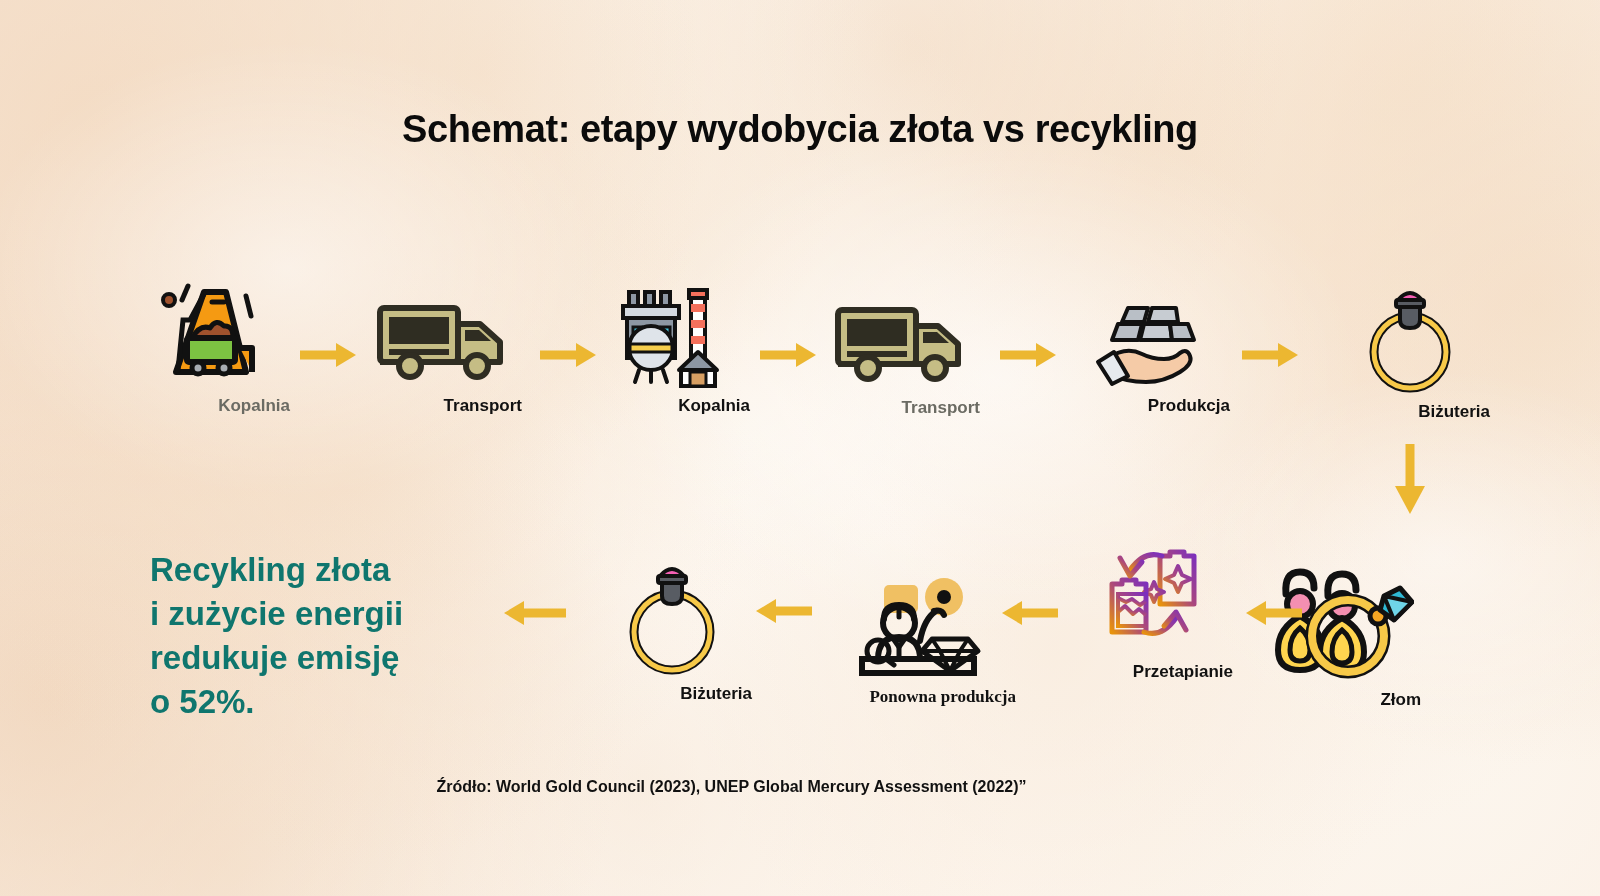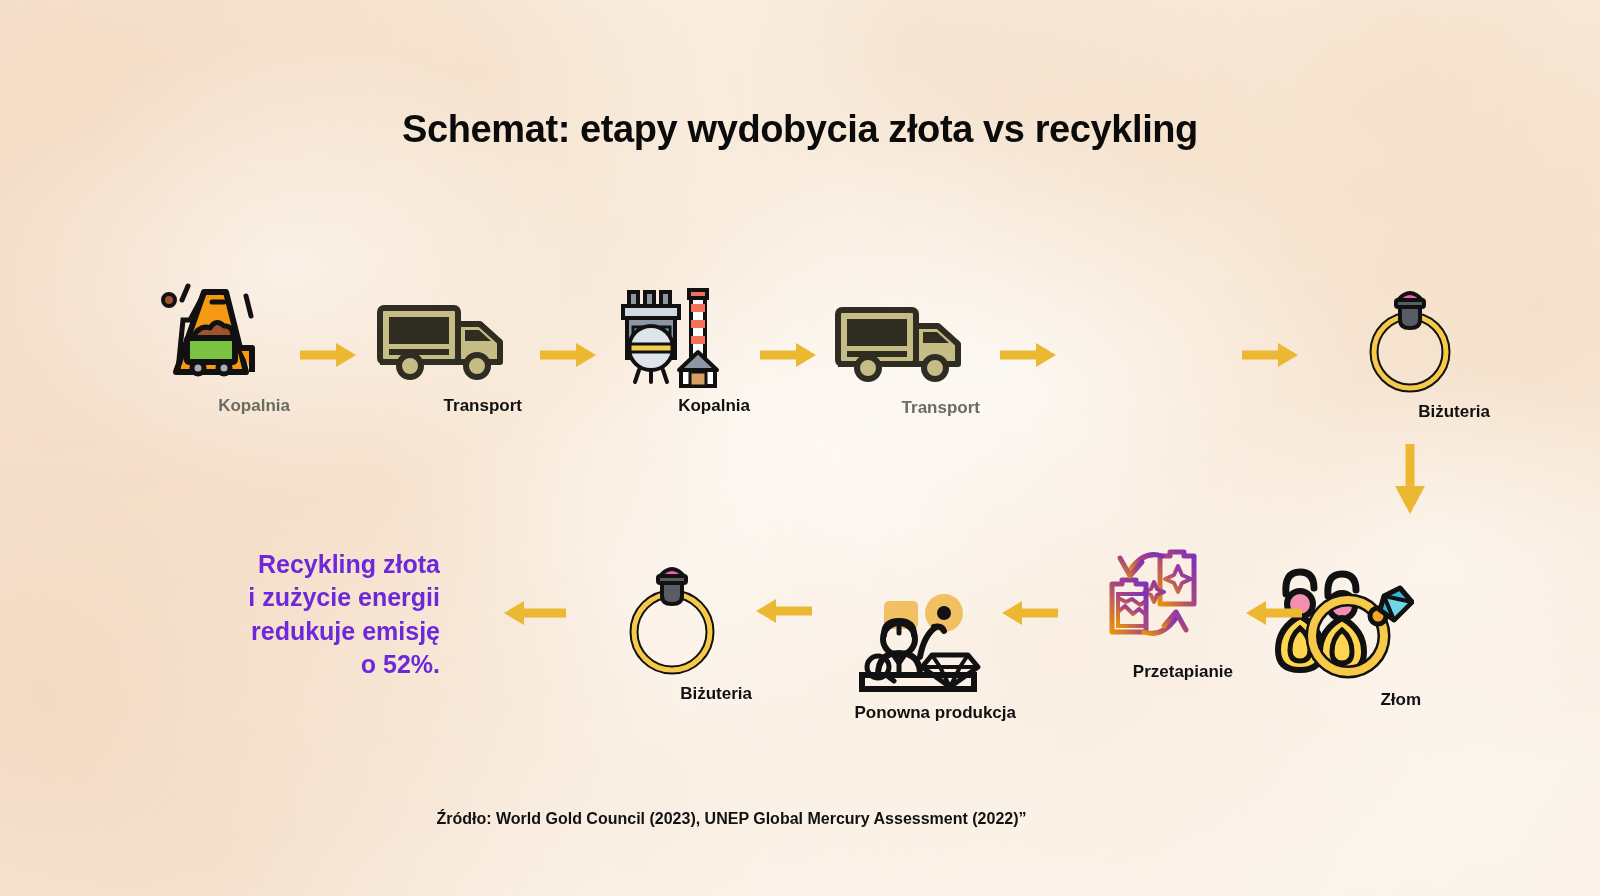--- a/index.html
+++ b/index.html
@@ -90,31 +90,31 @@
   .arrow {
     position: absolute;
   }
 
   
   #recycle-note {
     position: absolute;
     left: 150px;
     top: 548px;
     width: 290px;
-    text-align: right;
-    font-size: 25px;
+    text-align: left;
+    font-size: 33px;
     line-height: 1.33;
     font-weight: bold;
-    color: #6d28d9;
+    color: #0f766e;
   }
 
   
   #source-note {
     position: absolute;
-    top: 810px;
+    top: 778px;
     left: 0;
     width: 1463px;
     text-align: center;
     font-size: 16px;
     font-weight: bold;
     color: #111111;
   }
 </style>
 </head>
 <body>
@@ -235,20 +235,37 @@
     <div class="node-label muted">Transport</div>
   </div>
 
   <div class="arrow" style="left:1000px; top:340px;">
     <svg width="60" height="30" viewBox="0 0 60 30">
       <path d="M2 15 H42" stroke="#ecb731" stroke-width="9" stroke-linecap="square"></path>
       <path d="M36 3 L56 15 L36 27 Z" fill="#ecb731"></path>
     </svg>
   </div>
 
+  <div class="node" style="left:1070px; top:300px; width:160px;">
+    <div class="icon-wrap" style="height:88px;">
+      <svg width="112" height="88" viewBox="0 0 112 88">
+
+        <path d="M28 22 L34 8 L54 8 L50 22 Z" fill="#b9bfc6" stroke="#111" stroke-width="4" stroke-linejoin="round"></path>
+        <path d="M54 22 L58 8 L82 8 L84 22 Z" fill="#c7ccd2" stroke="#111" stroke-width="4" stroke-linejoin="round"></path>
+
+        <path d="M18 40 L24 24 L48 24 L44 40 Z" fill="#b9bfc6" stroke="#111" stroke-width="4" stroke-linejoin="round"></path>
+        <path d="M46 40 L50 24 L76 24 L78 40 Z" fill="#c7ccd2" stroke="#111" stroke-width="4" stroke-linejoin="round"></path>
+        <path d="M78 40 L76 24 L94 24 L100 40 Z" fill="#b9bfc6" stroke="#111" stroke-width="4" stroke-linejoin="round"></path>
+
+        <path d="M14 58 q18 -12 34 -4 q10 5 22 5 q10 0 16 -6 q7 -5 10 3 q3 8 -10 16 q-16 10 -34 10 q-20 0 -38 -8 z" fill="#f5cba7" stroke="#111" stroke-width="4" stroke-linejoin="round"></path>
+        <path d="M4 62 L20 52 L34 76 L18 84 Z" fill="#e6eaee" stroke="#111" stroke-width="4" stroke-linejoin="round"></path>
+      </svg>
+    </div>
+    <div class="node-label">Produkcja</div>
+  </div>
 
   <div class="arrow" style="left:1242px; top:340px;">
     <svg width="60" height="30" viewBox="0 0 60 30">
       <path d="M2 15 H42" stroke="#ecb731" stroke-width="9" stroke-linecap="square"></path>
       <path d="M36 3 L56 15 L36 27 Z" fill="#ecb731"></path>
     </svg>
   </div>
 
   <div class="node" style="left:1330px; top:282px; width:160px;">
     <div class="icon-wrap" style="height:112px;">
@@ -331,21 +348,21 @@
     <div class="node-label">Przetapianie</div>
   </div>
 
   <div class="arrow" style="left:998px; top:598px;">
     <svg width="60" height="30" viewBox="0 0 60 30">
       <path d="M58 15 H18" stroke="#ecb731" stroke-width="9" stroke-linecap="square"></path>
       <path d="M24 3 L4 15 L24 27 Z" fill="#ecb731"></path>
     </svg>
   </div>
 
-  <div class="node" style="left:820px; top:591px; width:196px;">
+  <div class="node" style="left:820px; top:575px; width:196px;font-family:Liberation Serif, serif;">
     <div class="icon-wrap" style="height:104px;">
       <svg width="128" height="104" viewBox="0 0 128 104">
 
         <rect x="30" y="10" width="34" height="28" rx="5" fill="#f0c063"></rect>
 
         <circle cx="90" cy="22" r="19" fill="#f0c063"></circle>
         <circle cx="90" cy="22" r="7" fill="#111"></circle>
 
         <path d="M66 66 q4 -22 16 -30" fill="none" stroke="#111" stroke-width="6" stroke-linecap="round"></path>
         <path d="M80 36 q8 -2 10 4" fill="none" stroke="#111" stroke-width="6" stroke-linecap="round"></path>

